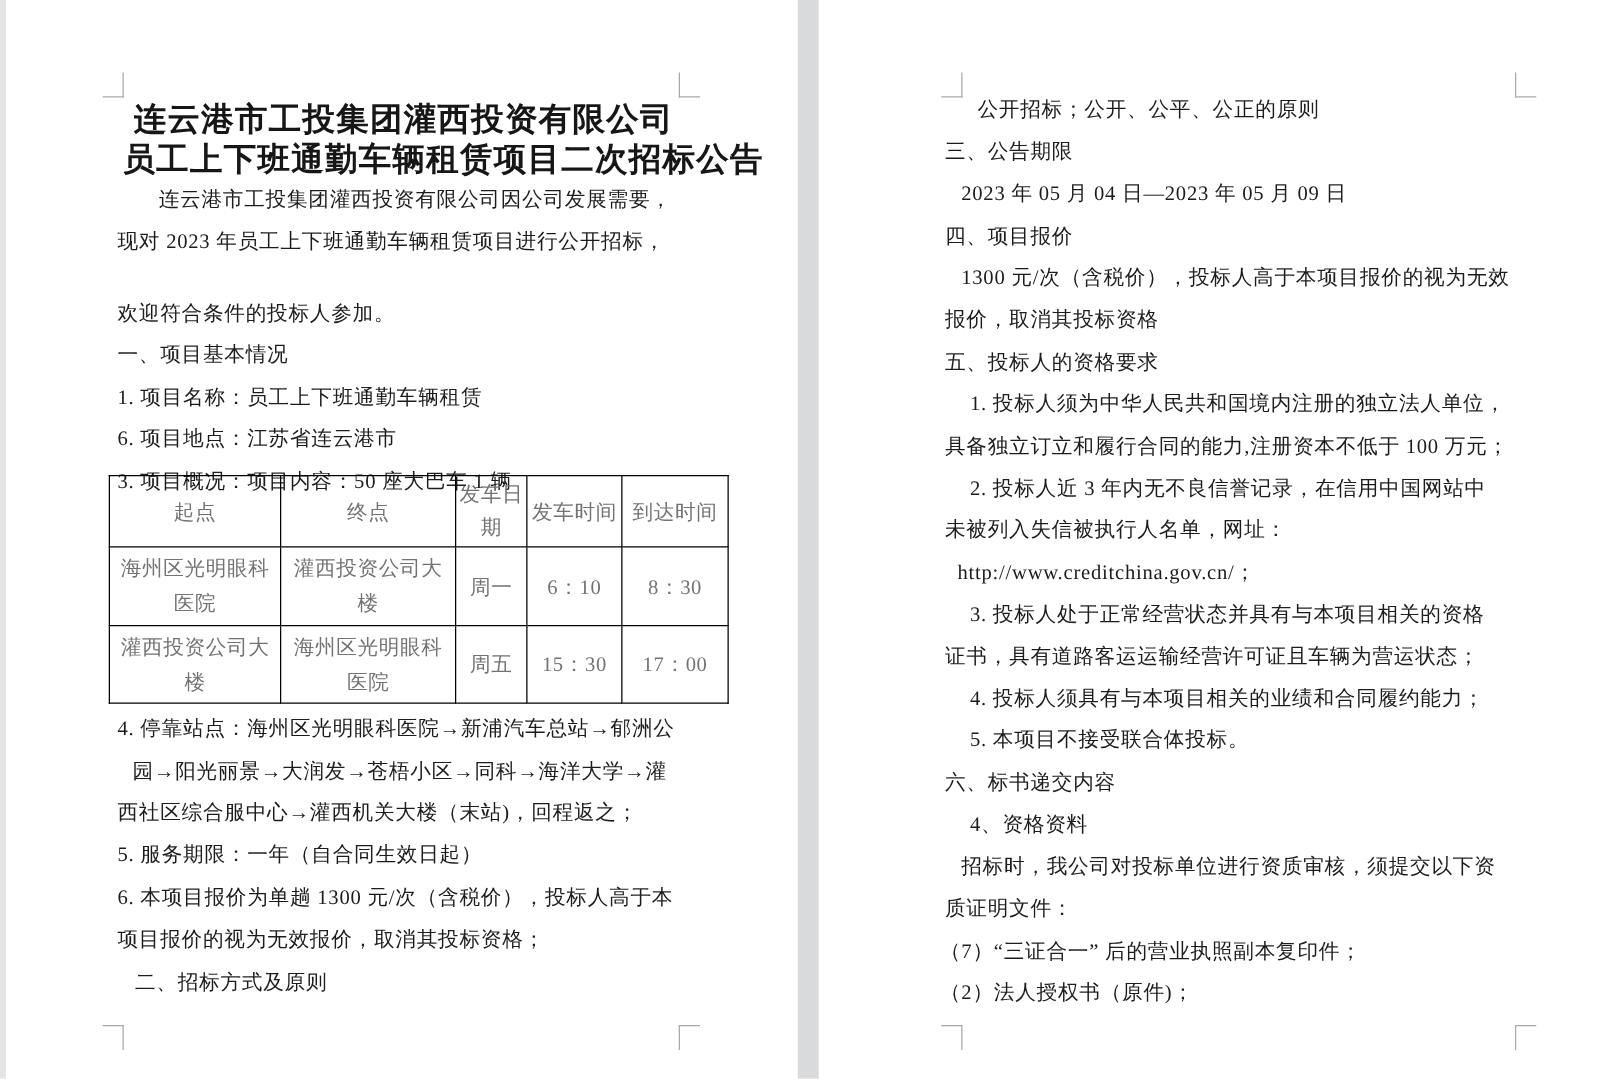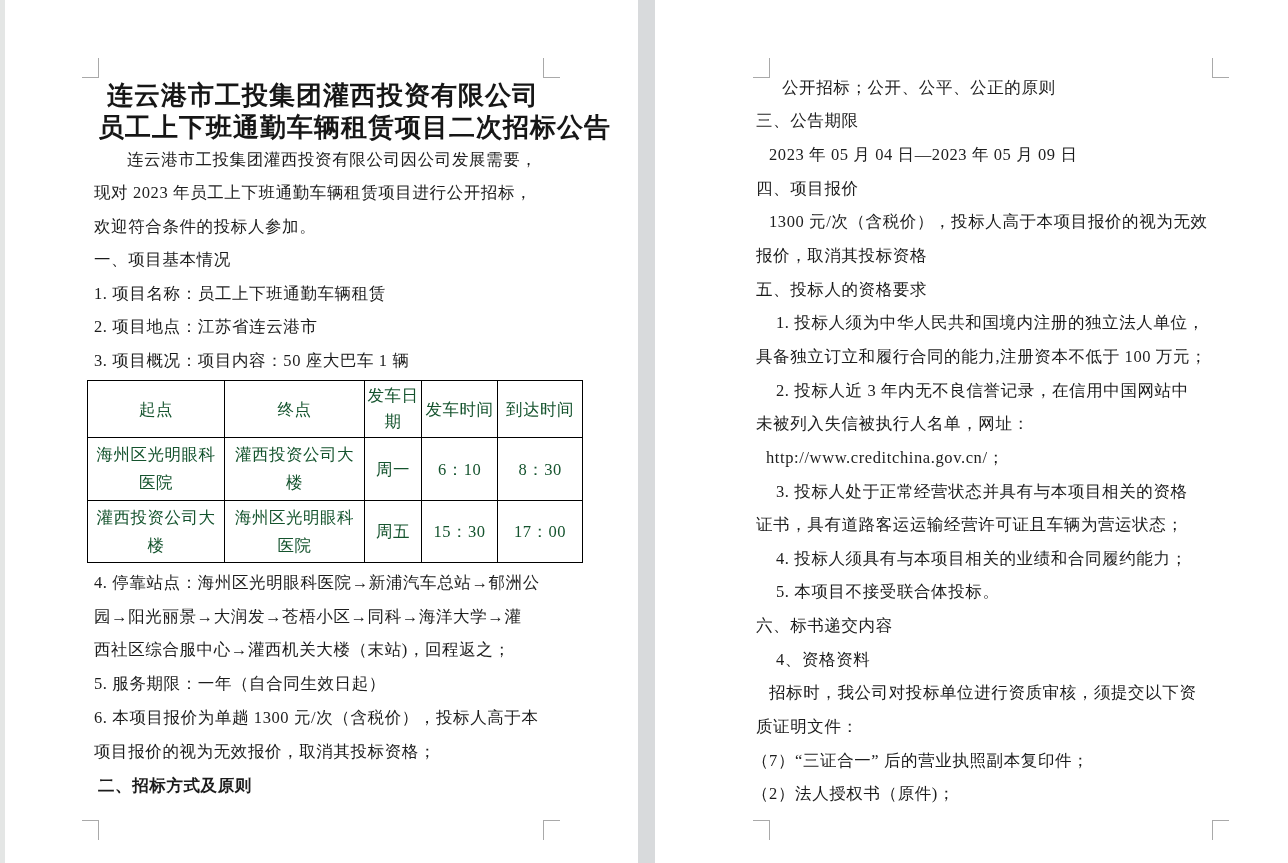--- a/index.html
+++ b/index.html
@@ -34,21 +34,21 @@
   }
   #p1-before{left:89px;top:143px;width:480px;}
   #p1-after{left:89px;top:566px;width:500px;}
   #p1-after .line{height:33.8px;}
   #p2-lines{left:82px;top:71px;width:540px;}
   #p2-lines .line{height:33.65px;}
 
   table.schedule{
     position:absolute;left:82px;top:380px;width:490px;height:182px;
     border-collapse:collapse;table-layout:fixed;
-    font-size:16.5px;color:#14532d;letter-spacing:0.5px;
+    font-size:16.5px;color:#737373;letter-spacing:0.5px;
   }
   table.schedule td,table.schedule th{
     border:1.5px solid #000;text-align:center;vertical-align:middle;
     font-weight:normal;padding:0;line-height:27px;
   }
   table.schedule .wrap{display:inline-block;width:122px;line-height:28px;}
   table.schedule .wrap-sm{display:inline-block;width:52px;line-height:26px;}
   tr.hdr{height:57px;}
   tr.r1{height:63px;}
   tr.r2{height:62px;}
@@ -67,24 +67,24 @@
     <div class="mark br" style="left:538px;top:820px;"></div>
 
     <div class="title-block">
       <div class="title-line">连云港市工投集团灌西投资有限公司</div>
       <div class="title-line">员工上下班通勤车辆租赁项目二次招标公告</div>
     </div>
 
     <div class="body-block" id="p1-before">
         <div class="line" style="margin-left: 33px;">连云港市工投集团灌西投资有限公司因公司发展需要，</div>
         <div class="line" style="margin-left: 0px;">现对 2023 年员工上下班通勤车辆租赁项目进行公开招标，</div>
-        <div class="line" style="margin-left: 0px;">欢迎符合条件的投标人参加。</div>
+        <div class="line" style="margin-left: 0px; margin-top: 24px;">欢迎符合条件的投标人参加。</div>
         <div class="line" style="margin-left: 0px;">一、项目基本情况</div>
         <div class="line" style="margin-left: 0px;">1. 项目名称：员工上下班通勤车辆租赁</div>
-        <div class="line" style="margin-left: 0px;">2. 项目地点：江苏省连云港市</div>
+        <div class="line" style="margin-left: 0px;">6. 项目地点：江苏省连云港市</div>
         <div class="line" style="margin-left: 0px;">3. 项目概况：项目内容：50 座大巴车 1 辆</div>
       </div>
 
     <table class="schedule">
       <thead>
           <tr class="hdr">
             <th style="width: 136px;"><span>起点</span></th>
             <th style="width: 139px;"><span>终点</span></th>
             <th style="width: 56px;"><span class="wrap-sm">发车日期</span></th>
             <th style="width: 75px;"><span>发车时间</span></th>
@@ -104,26 +104,26 @@
             <td><span class="wrap">海州区光明眼科医院</span></td>
             <td><span>周五</span></td>
             <td><span>15：30</span></td>
             <td><span>17：00</span></td>
           </tr>
         </tbody>
     </table>
 
     <div class="body-block" id="p1-after">
         <div class="line" style="margin-left: 0px;">4. 停靠站点：海州区光明眼科医院→新浦汽车总站→郁洲公</div>
-        <div class="line" style="margin-left: 0px;">园→阳光丽景→大润发→苍梧小区→同科→海洋大学→灌</div>
+        <div class="line" style="margin-left: 12px;">园→阳光丽景→大润发→苍梧小区→同科→海洋大学→灌</div>
         <div class="line" style="margin-left: 0px;">西社区综合服中心→灌西机关大楼（末站)，回程返之；</div>
         <div class="line" style="margin-left: 0px;">5. 服务期限：一年（自合同生效日起）</div>
         <div class="line" style="margin-left: 0px;">6. 本项目报价为单趟 1300 元/次（含税价），投标人高于本</div>
         <div class="line" style="margin-left: 0px;">项目报价的视为无效报价，取消其投标资格；</div>
-        <div class="line" style="margin-left: 4px; font-weight: bold;">二、招标方式及原则</div>
+        <div class="line" style="margin-left: 14px;">二、招标方式及原则</div>
       </div>
   </div>
 
   <div class="page page-right">
     <div class="mark tl" style="left:79px;top:58px;"></div>
     <div class="mark tr" style="left:538px;top:58px;"></div>
     <div class="mark bl" style="left:79px;top:820px;"></div>
     <div class="mark br" style="left:538px;top:820px;"></div>
 
     <div class="body-block" id="p2-lines">

